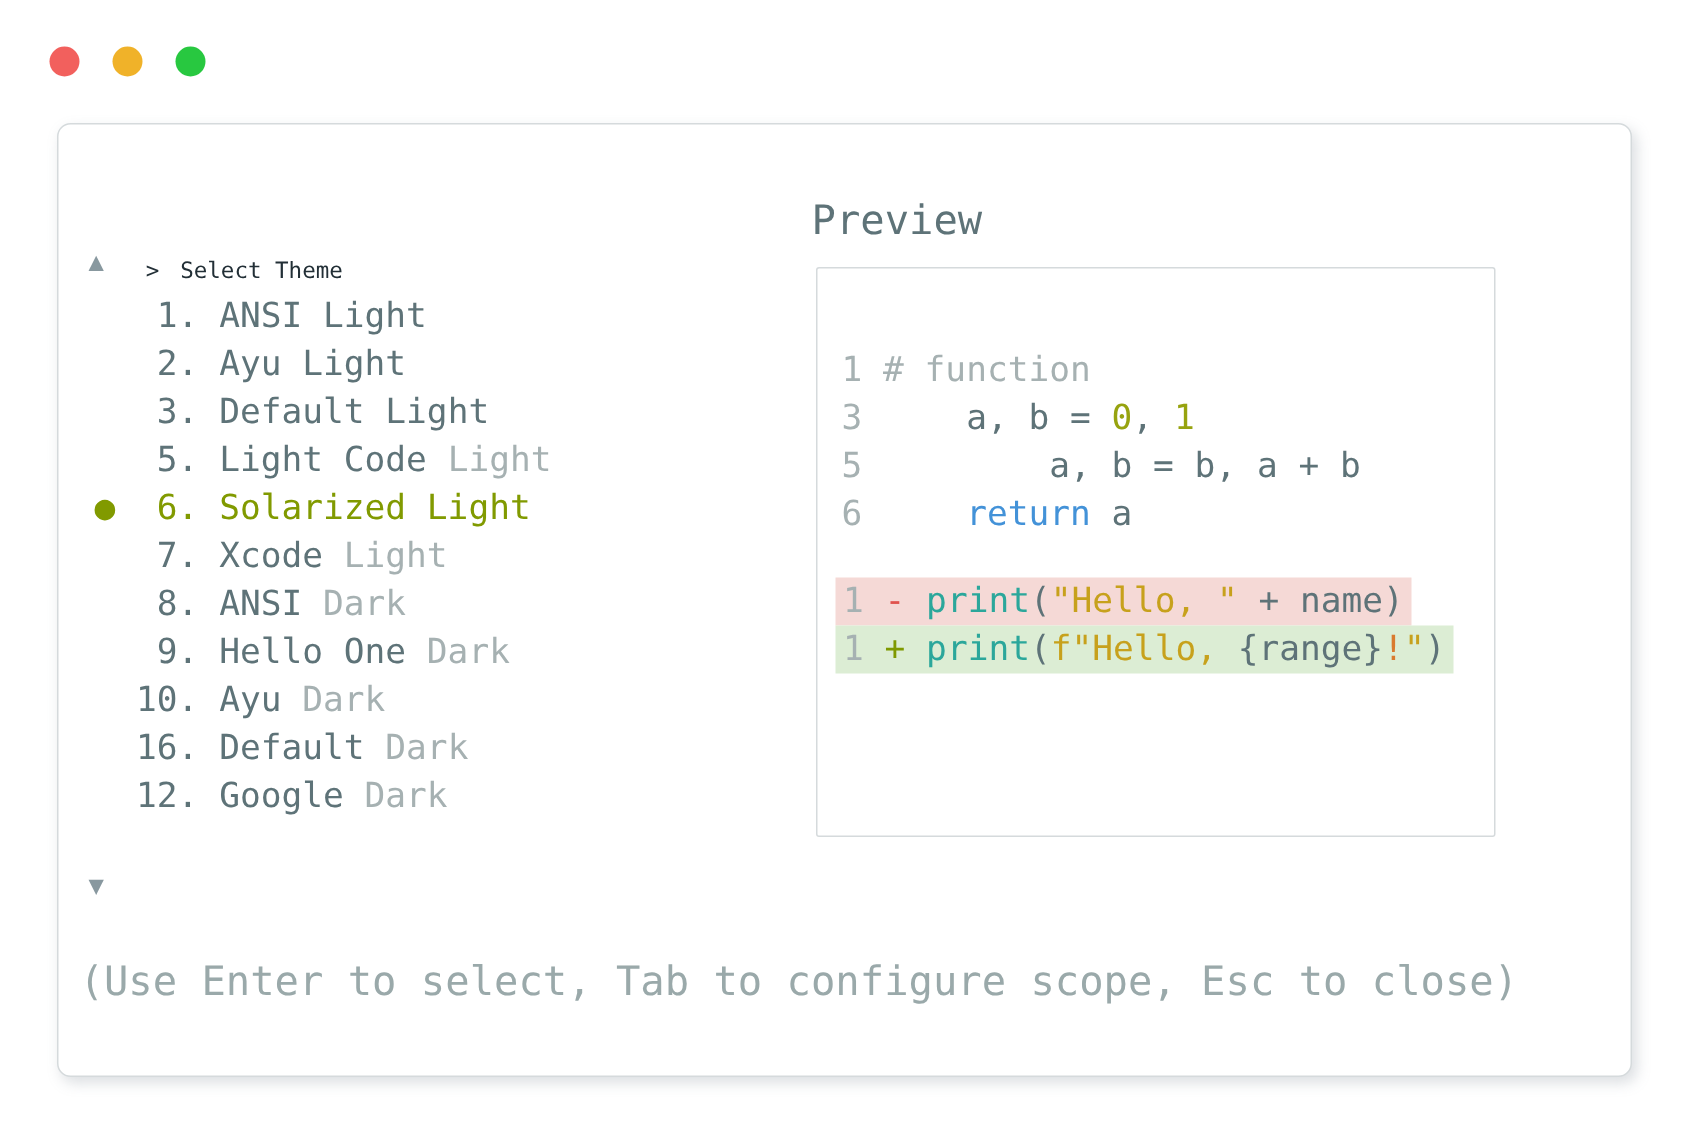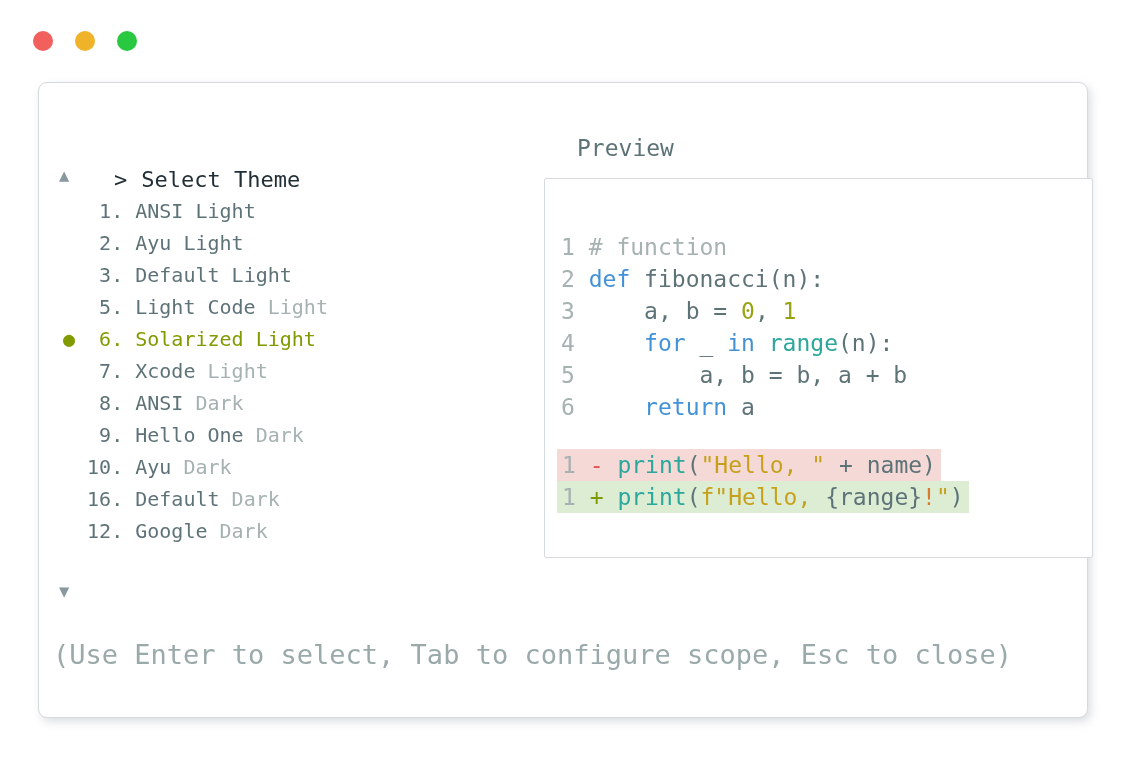--- a/index.html
+++ b/index.html
@@ -9,37 +9,37 @@
   }
   .traffic-lights{position:absolute;left:33px;top:31px;display:flex;gap:22px;}
   .dot{width:20px;height:20px;border-radius:50%;display:block;}
 
   .panel{
     position:absolute;left:38px;top:82px;width:1050px;height:636px;box-sizing:border-box;
     background:#ffffff;border:1.5px solid var(--panel-border);border-radius:9px;
     box-shadow:3px 4px 9px rgba(130,140,150,0.28);
   }
 
-  .picker-title{position:absolute;left:22px;top:49px;font-size:22px;line-height:32px;color:var(--title);white-space:pre;}
+  .picker-title{position:absolute;left:22px;top:49px;font-size:15px;line-height:32px;color:var(--title);white-space:pre;}
   .picker-title .prompt{margin-right:14px;}
 
   .scroll-indicator{position:absolute;left:20px;font-size:17px;line-height:20px;color:var(--scroll-indicator);}
   #scroll-up{top:82px;}
   #scroll-down{top:498px;}
 
-  #theme-list{position:absolute;left:24px;top:112px;font-size:20px;line-height:32px;}
+  #theme-list{position:absolute;left:24px;top:112px;font-size:23px;line-height:32px;}
   .theme-row{height:32px;white-space:pre;color:var(--text);}
   .theme-row .row-variant.dim{color:var(--dim);}
   .theme-row.selected,.theme-row.selected .row-variant{color:var(--selected);}
 
   .footer-hint{position:absolute;left:14px;top:556px;font-size:27px;line-height:32px;color:var(--footer);white-space:pre;}
 
-  .preview-label{position:absolute;left:502px;top:49px;font-size:23px;line-height:32px;color:var(--text);margin-left:36px;}
+  .preview-label{position:absolute;left:502px;top:49px;font-size:27px;line-height:32px;color:var(--text);}
   .preview-box{
-    position:absolute;left:505px;top:95px;width:549px;height:380px;box-sizing:border-box;
+    position:absolute;left:505px;top:95px;width:453px;height:380px;box-sizing:border-box;
     border:1.5px solid var(--panel-border);border-radius:2px;background:#ffffff;
     padding:52px 0 0 16px;overflow:hidden;
   }
   .code-line{font-size:23px;line-height:32px;white-space:pre;color:var(--text);}
   .diff-gap{height:26px;}
   .band{display:inline-block;padding:0 5px;margin-left:-4px;}
   .diff-removed .band{background:var(--removed-bg);}
   .diff-added .band{background:var(--added-bg);}
 
   .tok-linenum{color:var(--linenum);}
@@ -86,23 +86,21 @@
 
   <div class="scroll-indicator" id="scroll-down">▼</div>
 
   <div class="footer-hint">(Use Enter to select, Tab to configure scope, Esc to close)</div>
 
   <div class="preview-label">Preview</div>
 
   <div class="preview-box">
     <div id="code-lines">
         <div class="code-line"><span class="tok-linenum">1 </span><span class="tok-comment"># function</span></div>
-        <div class="code-line"><span class="tok-linenum">2 </span><span class="tok-keyword">def</span><span class="tok-plain"> fibonacci(n):</span></div>
         <div class="code-line"><span class="tok-linenum">3 </span><span class="tok-plain">    a, b = </span><span class="tok-number">0</span><span class="tok-plain">, </span><span class="tok-number">1</span></div>
-        <div class="code-line"><span class="tok-linenum">4 </span><span class="tok-plain">    </span><span class="tok-keyword">for</span><span class="tok-plain"> _ </span><span class="tok-keyword">in</span><span class="tok-plain"> </span><span class="tok-builtin">range</span><span class="tok-plain">(n):</span></div>
         <div class="code-line"><span class="tok-linenum">5 </span><span class="tok-plain">        a, b = b, a + b</span></div>
         <div class="code-line"><span class="tok-linenum">6 </span><span class="tok-plain">    </span><span class="tok-keyword">return</span><span class="tok-plain"> a</span></div>
       </div>
     <div class="diff-gap"></div>
     <div id="diff-lines">
         <div class="code-line diff-removed"><span class="band"><span class="tok-linenum">1 </span><span class="tok-red">- </span><span class="tok-builtin">print</span><span class="tok-plain">(</span><span class="tok-string">"Hello, "</span><span class="tok-plain"> + name)</span></span></div>
         <div class="code-line diff-added"><span class="band"><span class="tok-linenum">1 </span><span class="tok-green">+ </span><span class="tok-builtin">print</span><span class="tok-plain">(</span><span class="tok-string">f"Hello, </span><span class="tok-plain">{range}</span><span class="tok-orange">!</span><span class="tok-string">"</span><span class="tok-plain">)</span></span></div>
       </div>
   </div>
 

